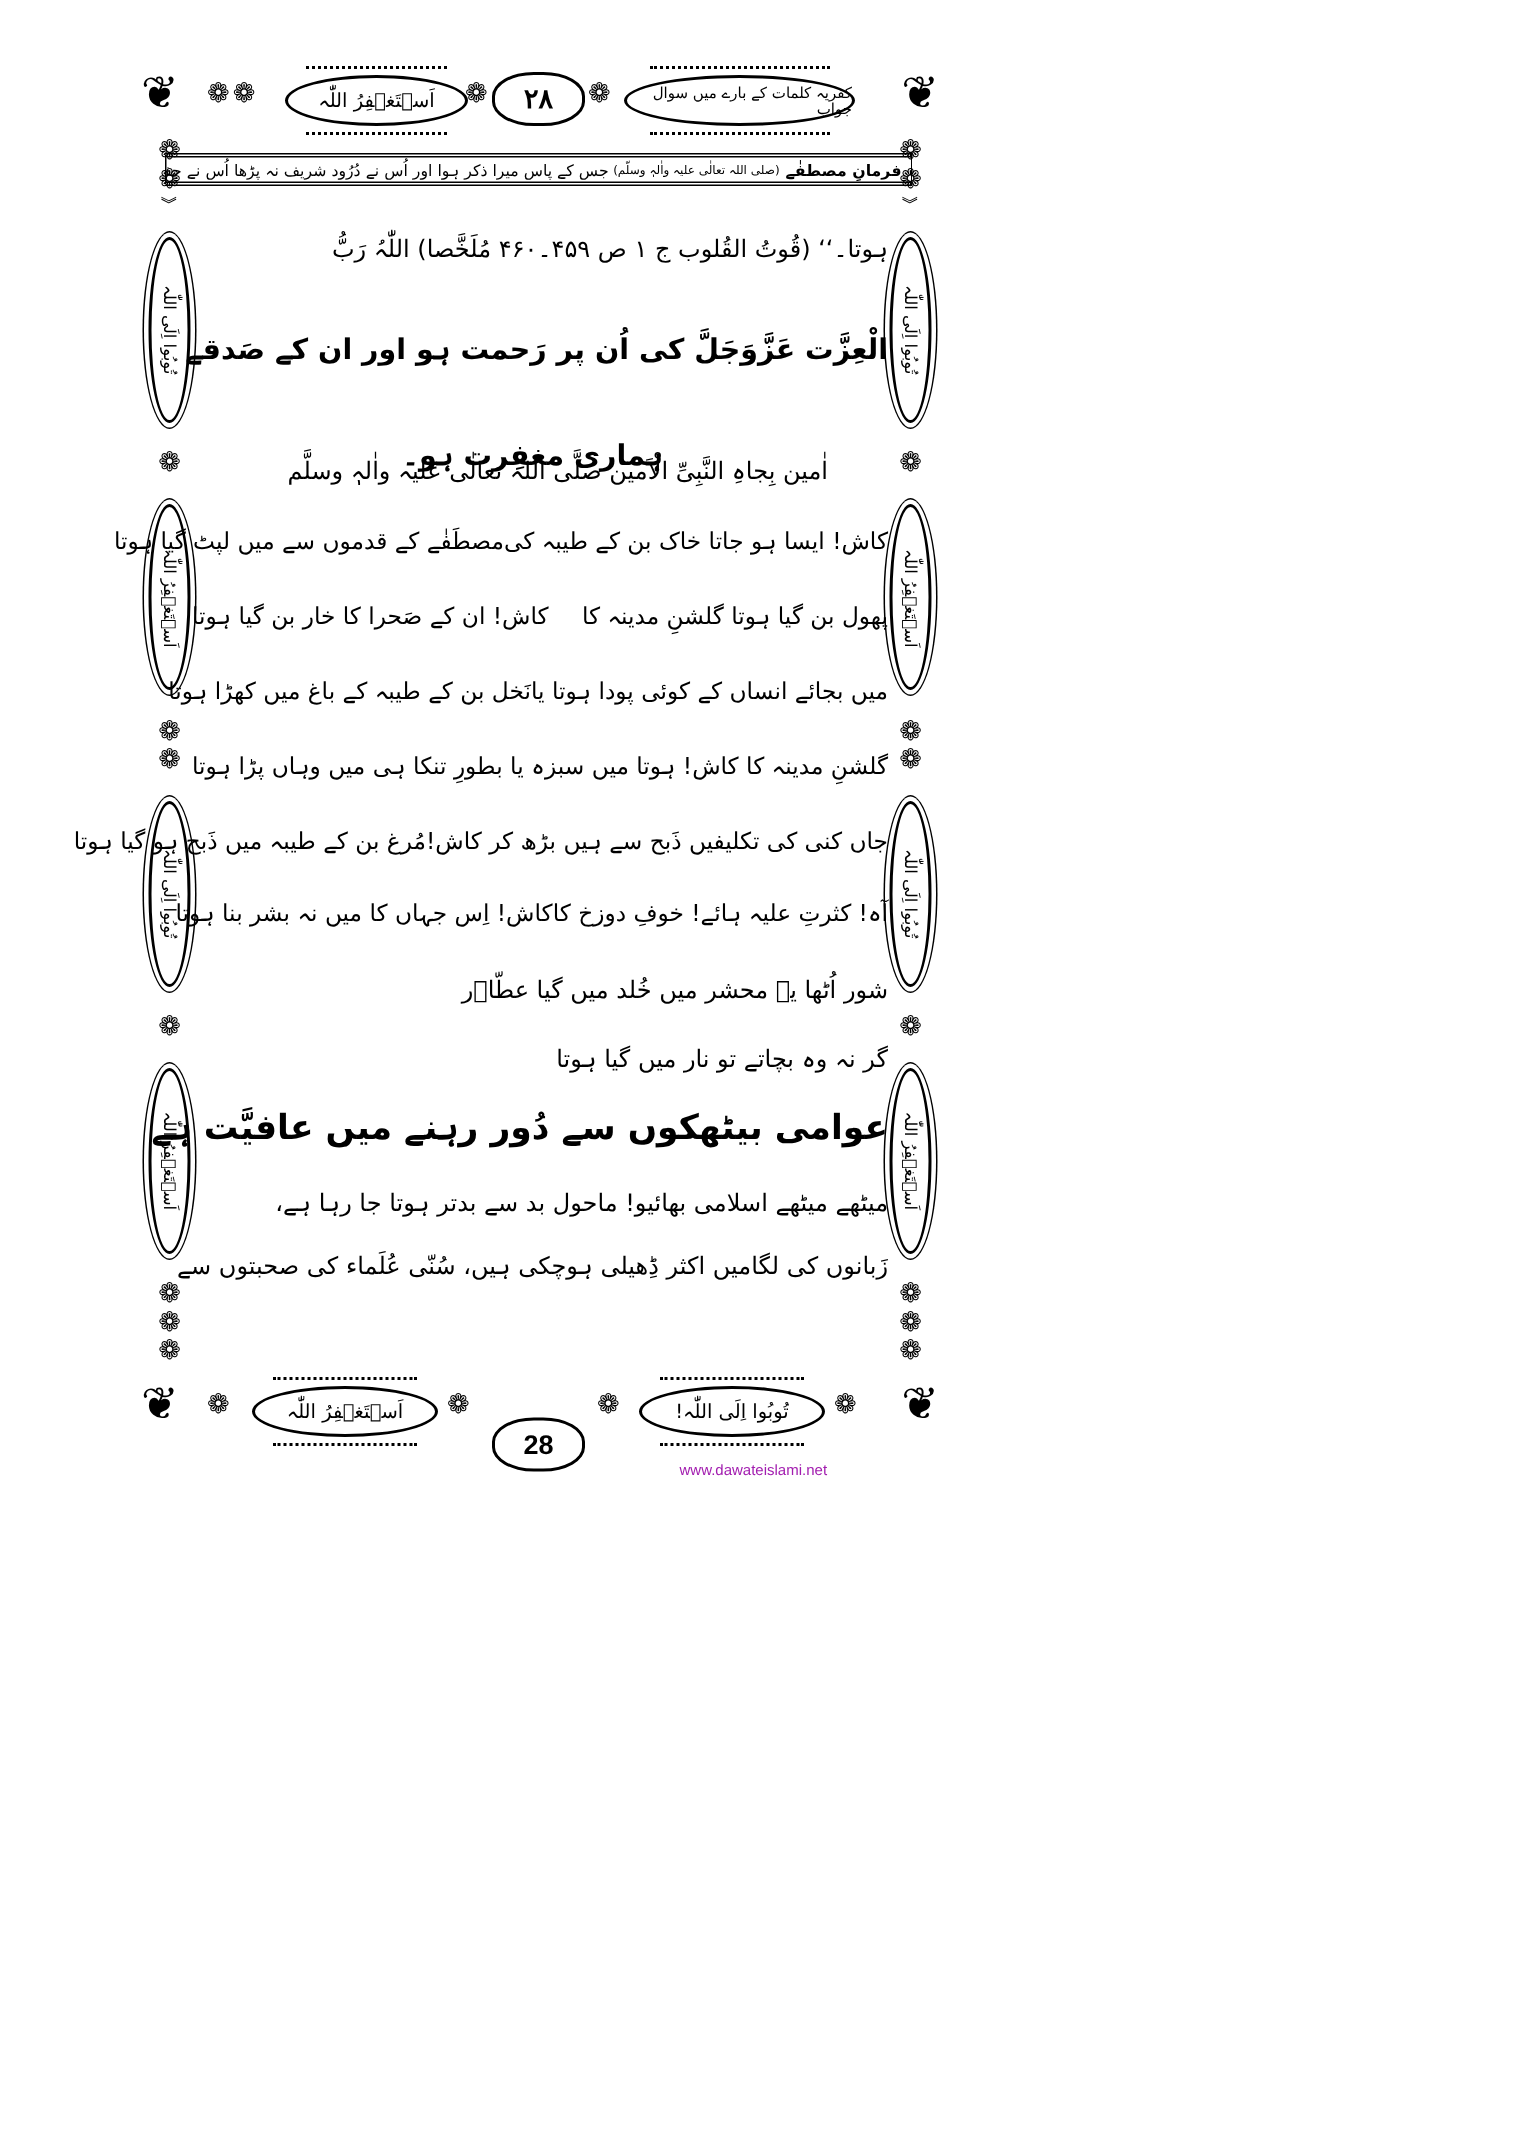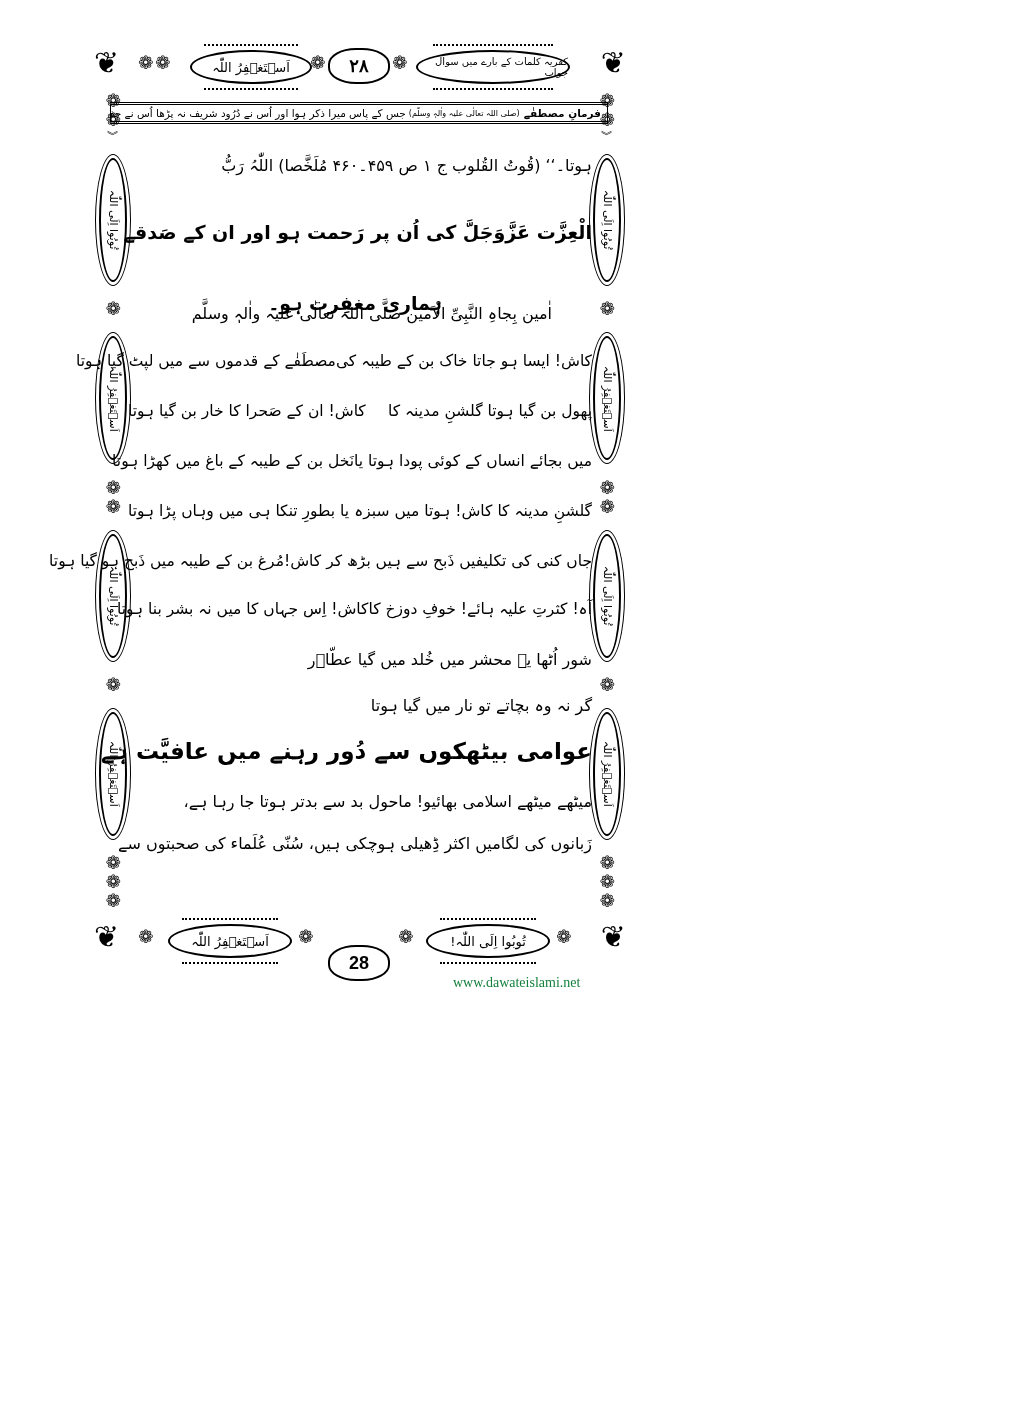--- a/index.html
+++ b/index.html
@@ -53,22 +53,22 @@
   
   .body { position: absolute; left: 30px; top: 100px; width: 464px; direction: rtl;
          font-family: "DejaVu Sans", sans-serif; }
   .line { position: absolute; right: 0; left: 0; white-space: nowrap; text-align: right; }
   .l-norm { font-size: 16px; }
   .l-bold { font-size: 19px; font-weight: bold; }
   .l-head { font-size: 23px; font-weight: bold; text-align: justify; }
   .verse { display: flex; justify-content: space-between; font-size: 15.5px; }
   .center { text-align: right; font-size: 16px; }
 
-  .site { position: absolute; left: 453px; top: 975px; font-family: Liberation Serif, serif;
-         font-size: 14px; color: #15803d; }
+  .site { position: absolute; left: 453px; top: 975px; font-family: Liberation Sans, sans-serif;
+         font-size: 10px; color: #a21caf; }
 </style>
 </head>
 <body>
 
 <div class="page">
 
   <div class="frame-top">
     <span class="corner" style="left:-4px;top:8px;">❦</span>
     <div class="flower-row" style="left:40px;">
       <span class="flower">❁</span>

